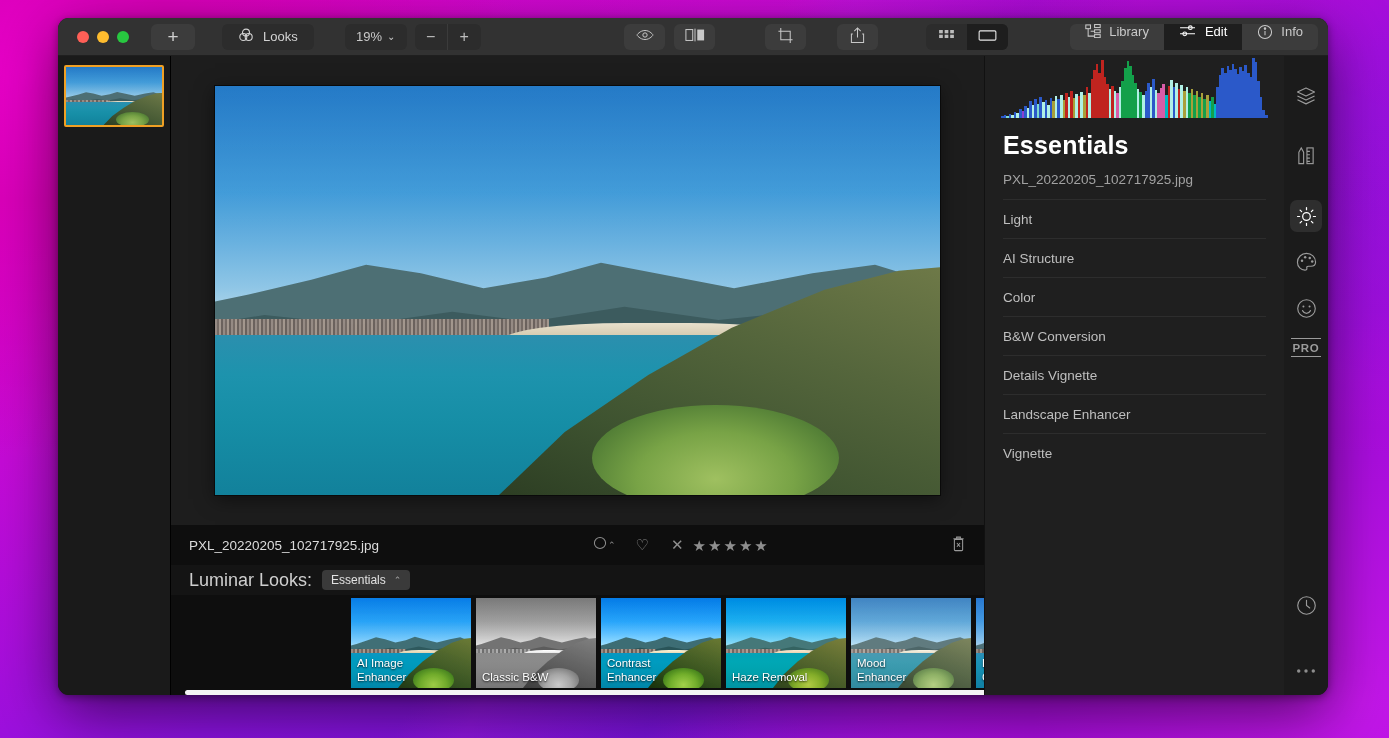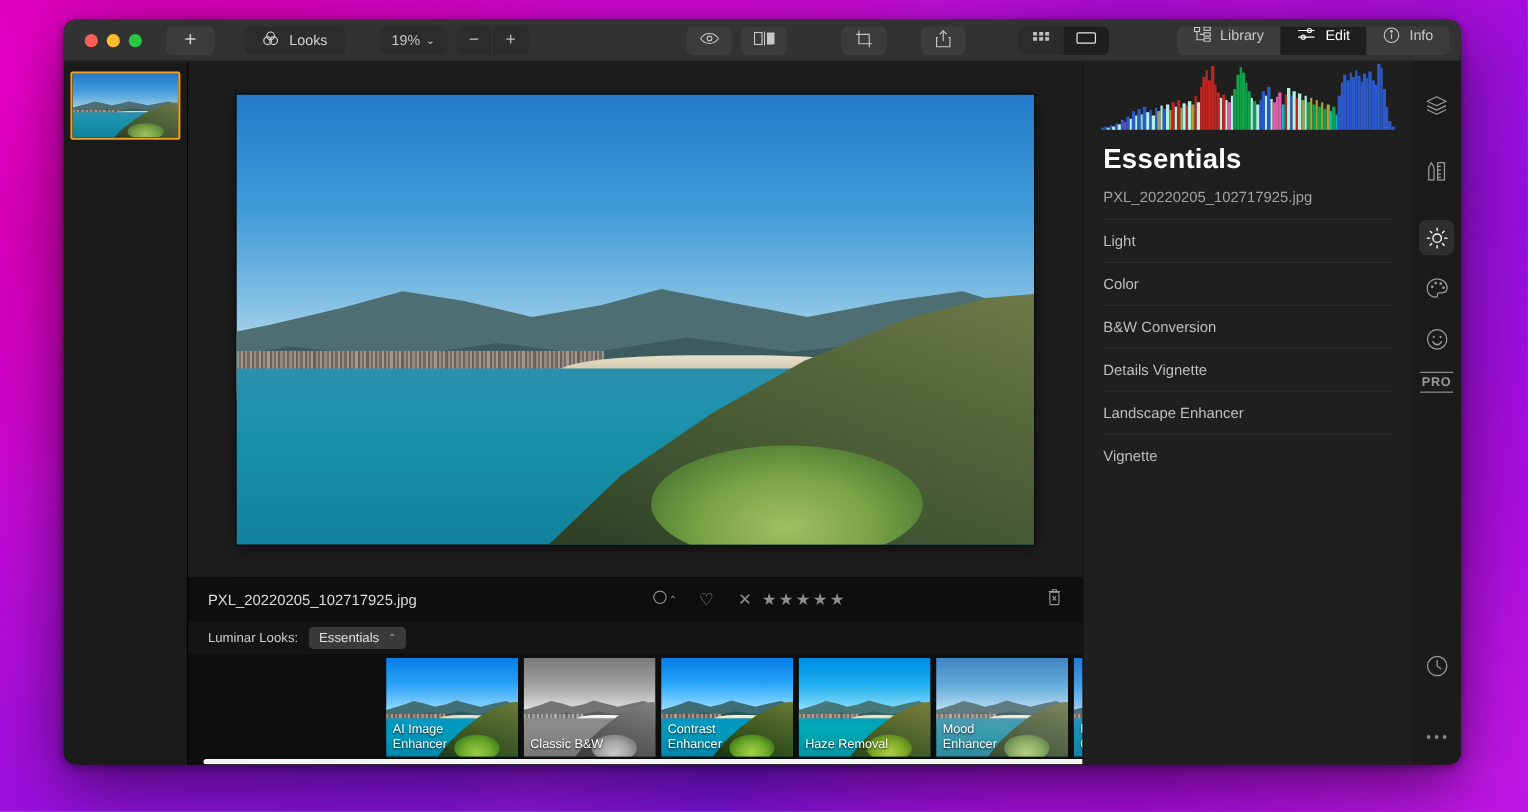--- a/index.html
+++ b/index.html
@@ -177,21 +177,21 @@
   #reject-btn { margin-right: 9px; font-size: 15px; }
   #stars { display: flex; gap: 2px; }
   #stars span { color: #8e8e8e; font-size: 15px; line-height: 1; }
   #trash-btn { position: absolute; right: 18px; color: #9a9a9a; }
 
   
   #looks-bar {
     height: 30px; min-height: 30px; background: #141414;
     display: flex; align-items: center; padding: 0 18px; position: relative;
   }
-  #looks-label { color: #cfcfcf; font-size: 12px; margin-right: 10px; }
+  #looks-label { color: #cfcfcf; font-size: 18px; margin-right: 10px; }
   #looks-category {
     background: #3a3a3a; border-radius: 4px; height: 20px; padding: 0 9px;
     display: flex; align-items: center; gap: 8px; color: #e2e2e2; font-size: 12px;
   }
   #looks-actions { position: absolute; right: 18px; display: flex; gap: 9px; }
   .look-action {
     background: #2d2d2d; border-radius: 4px; height: 21px; padding: 0 11px;
     display: flex; align-items: center; color: #c6c6c6; font-size: 12px;
   }
 
@@ -896,20 +896,23 @@
             <i style="height: 3px; background: rgb(43, 89, 201);"></i>
           </div>
         </div>
       <div id="panel-title">Essentials</div>
       <div id="panel-filename">PXL_20220205_102717925.jpg</div>
       <div id="panel-list">
           <div class="panel-item">
             <span>Light</span>
           </div>
           <div class="panel-item">
+            <span>AI Structure</span>
+          </div>
+          <div class="panel-item">
             <span>Color</span>
           </div>
           <div class="panel-item">
             <span>B&amp;W Conversion</span>
           </div>
           <div class="panel-item">
             <span>Details Vignette</span>
           </div>
           <div class="panel-item">
             <span>Landscape Enhancer</span>

